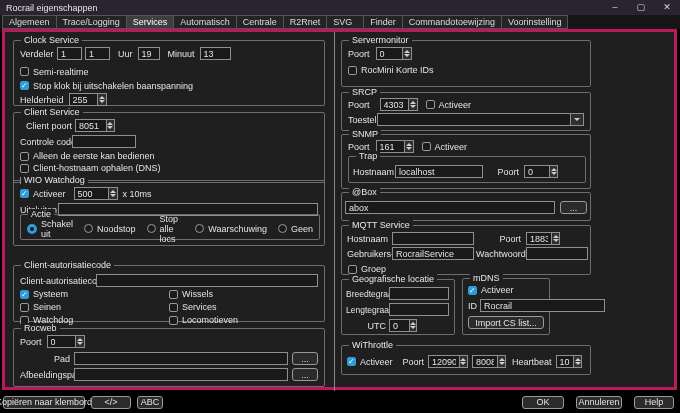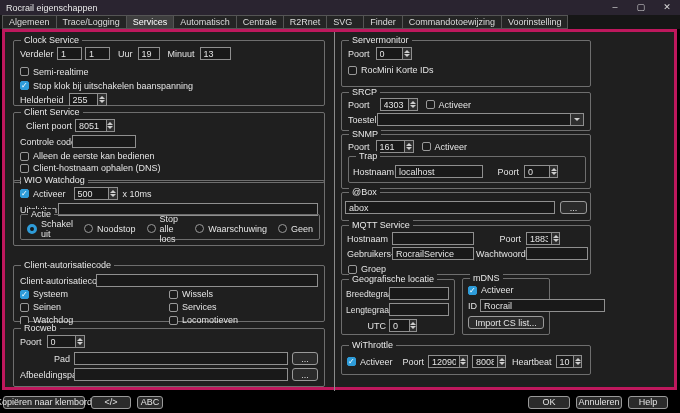--- a/index.html
+++ b/index.html
@@ -54,21 +54,21 @@
   .combo .tb { border:none; height:11px; flex:1; }
   .combo-btn { width:13px; background:#2f2f2f; border-left:1px solid #8f8f8f; display:flex; align-items:center; justify-content:center; }
   .combo-btn i { width:0; height:0; border-left:3px solid transparent; border-right:3px solid transparent; border-top:3px solid #cfcfcf; }
 
   .lbl { white-space:nowrap; }
   .r { text-align:right; justify-content:flex-end; display:inline-block; }
 
   
   #footer { position:absolute; left:0; top:391px; width:680px; height:22px; display:flex; align-items:center; }
   #footer .left { display:flex; gap:6px; margin-left:3px; }
-  #footer .right { display:flex; gap:6px; margin-left:auto; margin-right:12px; }
+  #footer .right { display:flex; gap:12px; margin-left:auto; margin-right:6px; }
 </style>
 </head>
 <body>
 
 <div id="window">
 
   <div id="titlebar">
     <span class="title">Rocrail eigenschappen</span>
     <span class="winbtns">
       <span class="winbtn">–</span>

